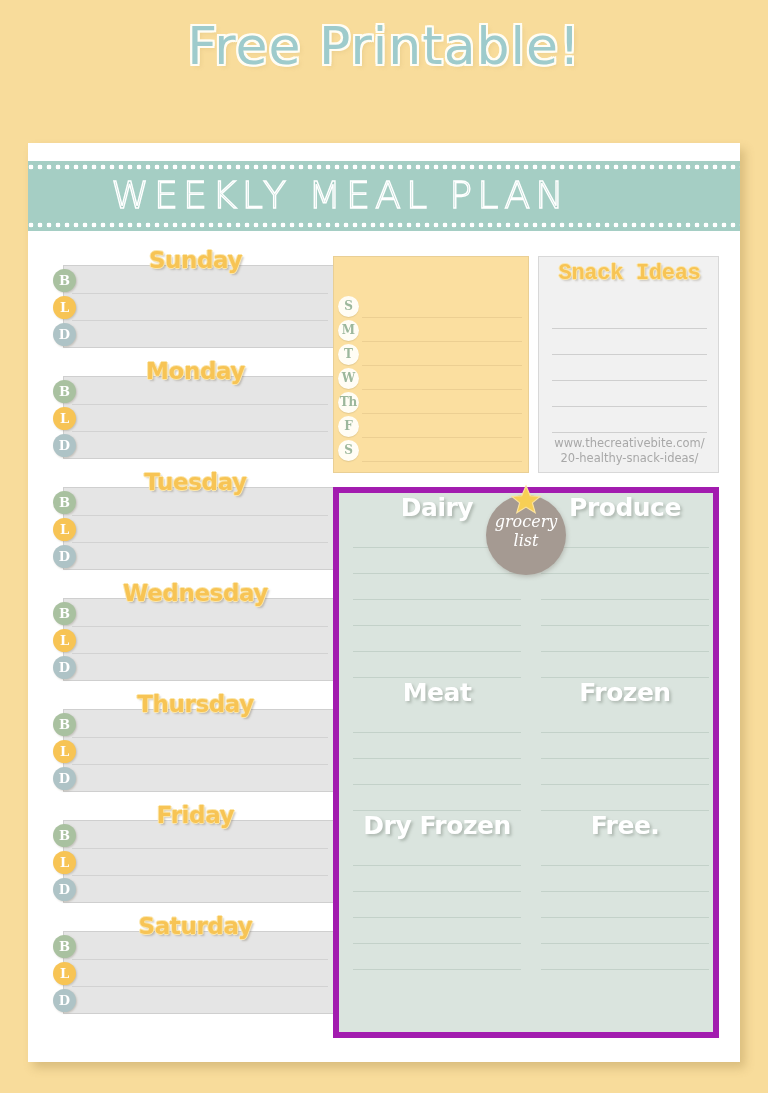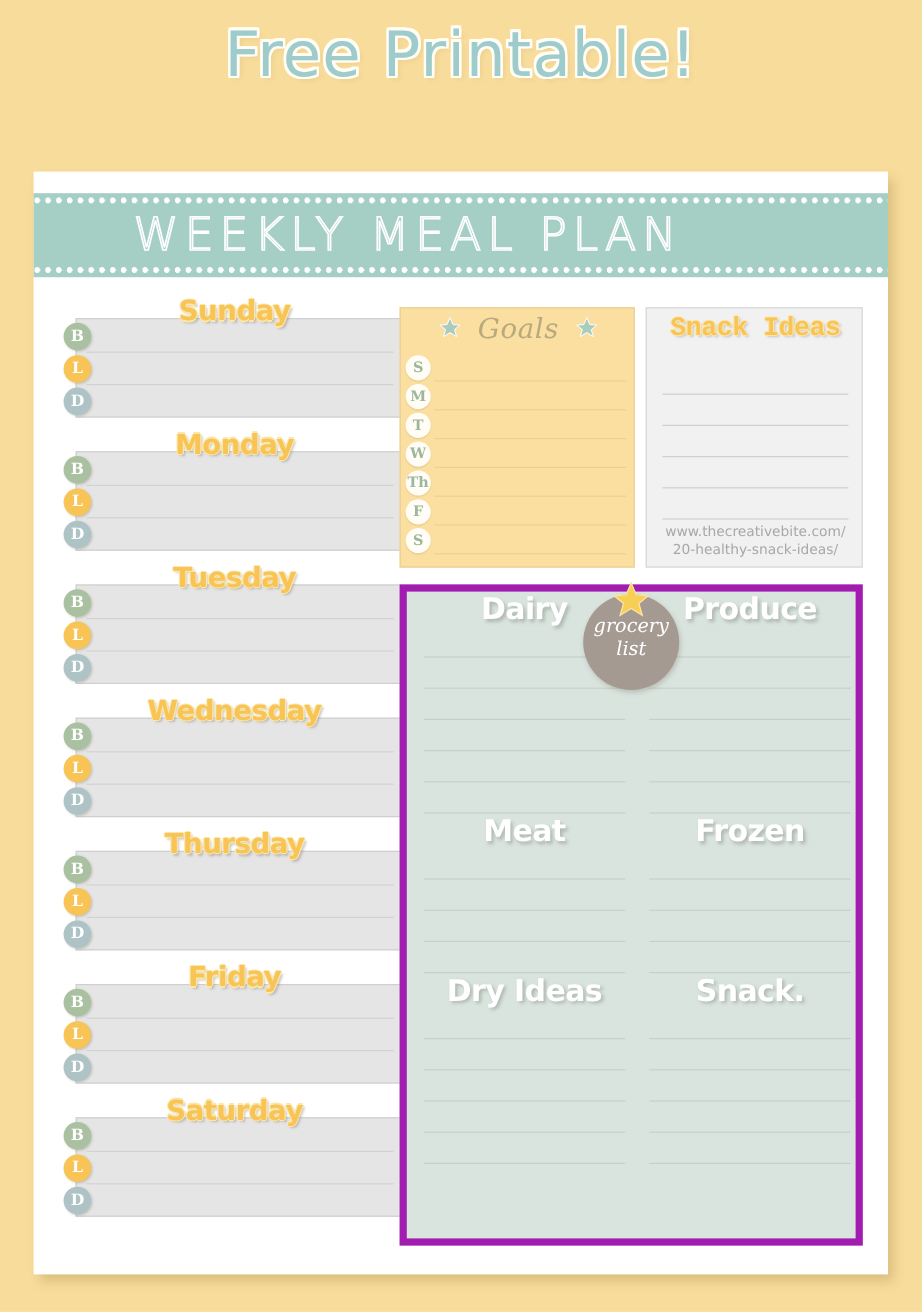--- a/index.html
+++ b/index.html
@@ -451,33 +451,20 @@
           <div class="day-label">Saturday</div>
           <div class="meal-badges">
             <div class="badge b">B</div>
             <div class="badge l">L</div>
             <div class="badge d">D</div>
           </div>
         </div>
       </div>
 
     <div id="goals">
-      <div id="goals-title">
-        <span class="gstar">
-          <svg width="20" height="20" viewBox="0 0 24 24">
-            <polygon points="12,2 15,9 22,9.5 16.5,14 18.5,21 12,17 5.5,21 7.5,14 2,9.5 9,9" fill="#a9ccbf" stroke="#ffffff" stroke-width="1"></polygon>
-          </svg>
-        </span>
-        <span class="gtext">Goals</span>
-        <span class="gstar">
-          <svg width="20" height="20" viewBox="0 0 24 24">
-            <polygon points="12,2 15,9 22,9.5 16.5,14 18.5,21 12,17 5.5,21 7.5,14 2,9.5 9,9" fill="#a9ccbf" stroke="#ffffff" stroke-width="1"></polygon>
-          </svg>
-        </span>
-      </div>
       <div id="goals-rows">
           <div class="goal-row">
             <div class="goal-circle">S</div>
             <div class="goal-line"></div>
           </div>
           <div class="goal-row">
             <div class="goal-circle">M</div>
             <div class="goal-line"></div>
           </div>
           <div class="goal-row">
@@ -525,41 +512,41 @@
           <div class="gline"></div>
           <div class="gline"></div>
           <div class="gline"></div>
           <div class="gline"></div>
           <div class="gline"></div>
           <div class="gsection-title">Meat</div>
           <div class="gline"></div>
           <div class="gline"></div>
           <div class="gline"></div>
           <div class="gline"></div>
-          <div class="gsection-title">Dry Ideas</div>
+          <div class="gsection-title">Dry Frozen</div>
           <div class="gline"></div>
           <div class="gline"></div>
           <div class="gline"></div>
           <div class="gline"></div>
           <div class="gline"></div>
         </div>
       <div class="gcol right" id="gcol-right">
           <div class="gsection-title">Produce</div>
           <div class="gline"></div>
           <div class="gline"></div>
           <div class="gline"></div>
           <div class="gline"></div>
           <div class="gline"></div>
           <div class="gline"></div>
           <div class="gsection-title">Frozen</div>
           <div class="gline"></div>
           <div class="gline"></div>
           <div class="gline"></div>
           <div class="gline"></div>
-          <div class="gsection-title">Snack.</div>
+          <div class="gsection-title">Free.</div>
           <div class="gline"></div>
           <div class="gline"></div>
           <div class="gline"></div>
           <div class="gline"></div>
           <div class="gline"></div>
         </div>
 
       <div id="badge-star">
         <svg width="34" height="34" viewBox="0 0 24 24">
           <polygon points="12,2 15,9 22,9.5 16.5,14 18.5,21 12,17 5.5,21 7.5,14 2,9.5 9,9" fill="#f7cf55" stroke="#fbe3a0" stroke-width="0.8"></polygon>

